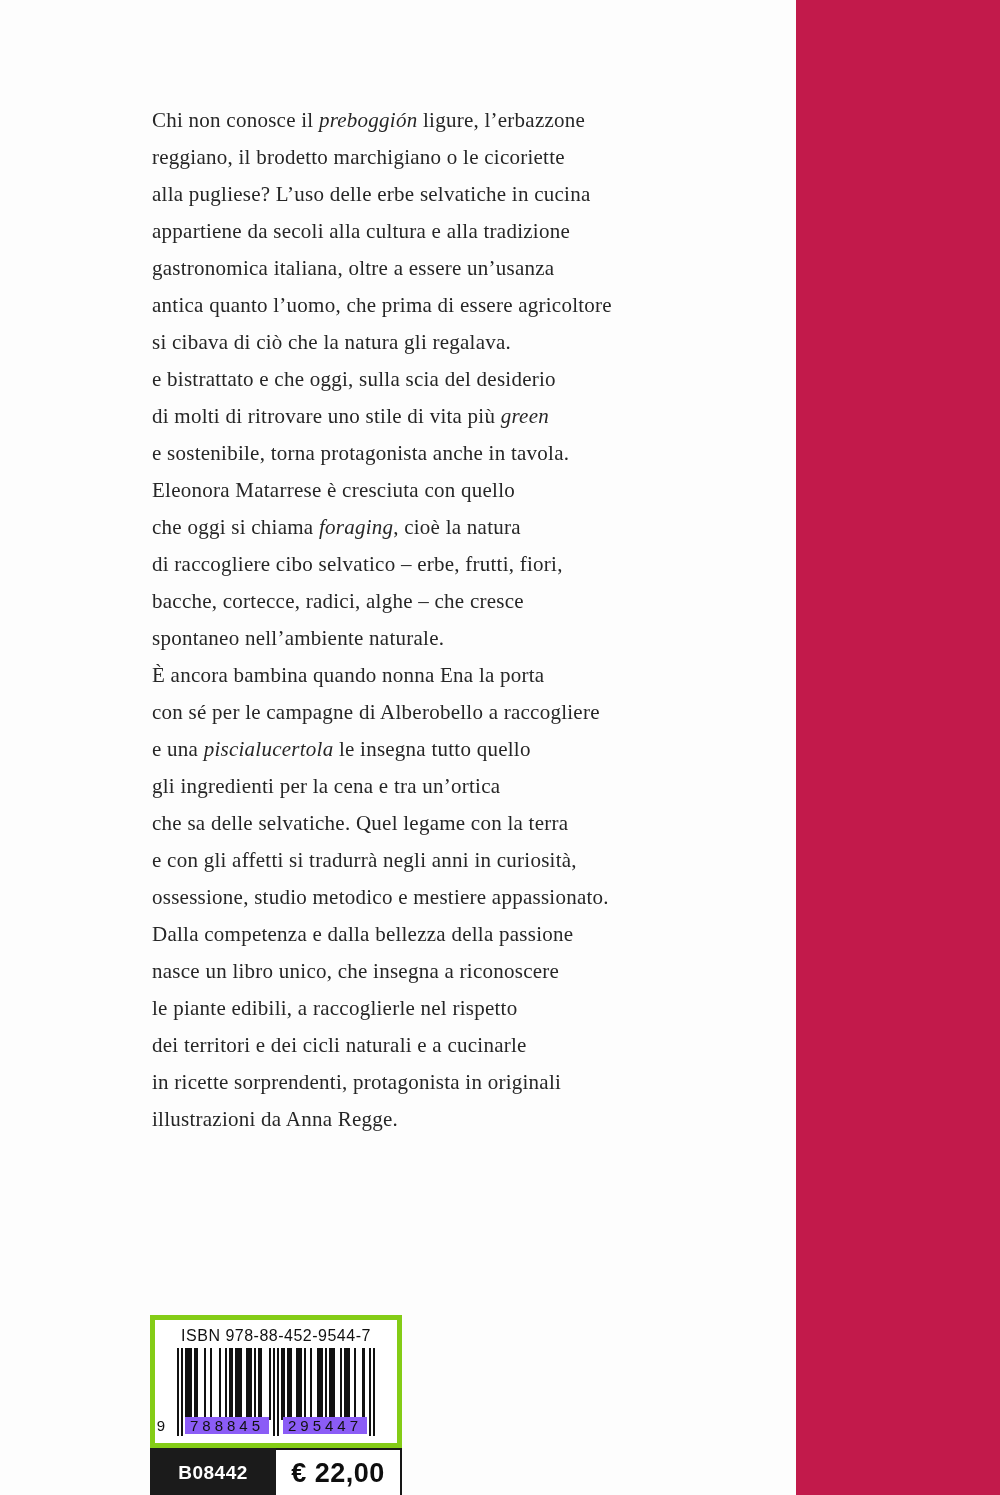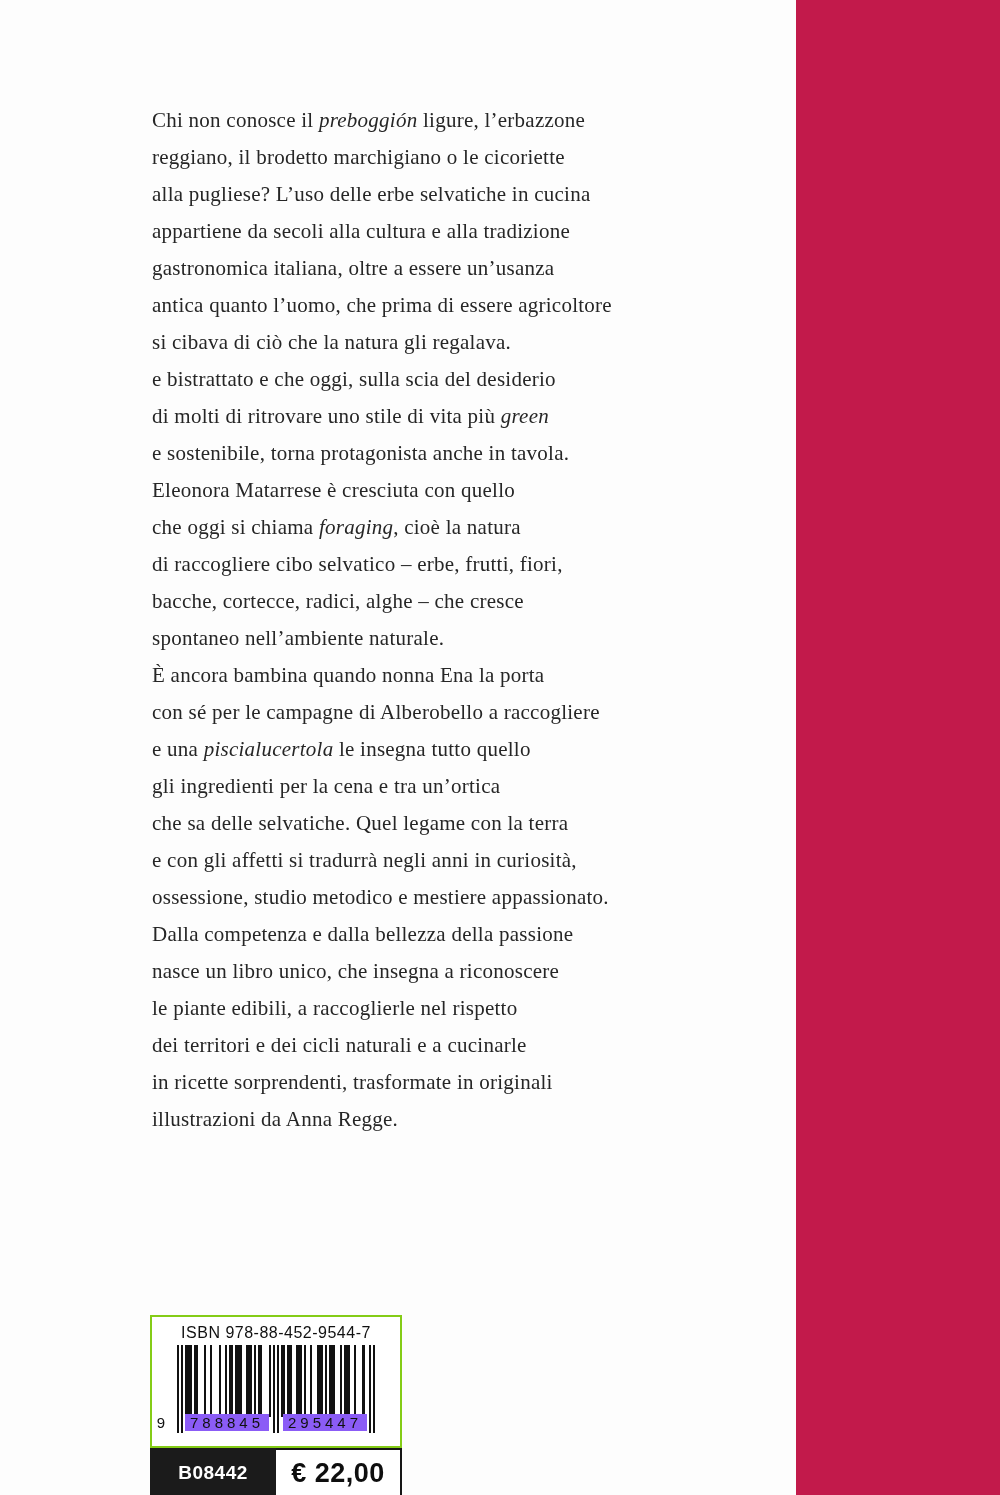--- a/index.html
+++ b/index.html
@@ -19,21 +19,21 @@
   }
   .blurb .line{white-space:nowrap;height:37px;}
   .blurb .it{font-style:italic;}
 
   .barcode-block{
     position:absolute;left:110px;top:1315px;width:252px;
     font-family:"Liberation Sans", sans-serif;
   }
   .isbn-box{
     box-sizing:border-box;width:252px;height:133px;
-    background:#ffffff;border:2px solid #84cc16;
+    background:#ffffff;border:5px solid #84cc16;
     text-align:center;
   }
   .isbn-label{
     margin-top:7px;font-size:16px;letter-spacing:0.5px;color:#111;
     font-weight:400;
   }
   .barcode-wrap{
     position:relative;width:198px;height:88px;margin:3px auto 0 auto;
   }
   .barcode-wrap svg{display:block;}
@@ -86,21 +86,21 @@
       <div class="line"><span>con sé per le campagne di Alberobello a raccogliere</span></div>
       <div class="line"><span>e una </span><span class="it">piscialucertola</span><span> le insegna tutto quello</span></div>
       <div class="line"><span>gli ingredienti per la cena e tra un’ortica</span></div>
       <div class="line"><span>che sa delle selvatiche. Quel legame con la terra</span></div>
       <div class="line"><span>e con gli affetti si tradurrà negli anni in curiosità,</span></div>
       <div class="line"><span>ossessione, studio metodico e mestiere appassionato.</span></div>
       <div class="line"><span>Dalla competenza e dalla bellezza della passione</span></div>
       <div class="line"><span>nasce un libro unico, che insegna a riconoscere</span></div>
       <div class="line"><span>le piante edibili, a raccoglierle nel rispetto</span></div>
       <div class="line"><span>dei territori e dei cicli naturali e a cucinarle</span></div>
-      <div class="line"><span>in ricette sorprendenti, trasformate in originali</span></div>
+      <div class="line"><span>in ricette sorprendenti, protagonista in originali</span></div>
       <div class="line"><span>illustrazioni da Anna Regge.</span></div>
     </div>
 
   <div class="barcode-block">
     <div class="isbn-box">
       <div class="isbn-label">ISBN 978-88-452-9544-7</div>
       <div class="barcode-wrap">
         <svg width="198" height="88" viewBox="0 0 95 88" preserveAspectRatio="none" shape-rendering="crispEdges">
             <rect x="0" y="0" width="1" height="88" fill="#111111"></rect>
             <rect x="2" y="0" width="1" height="88" fill="#111111"></rect>

